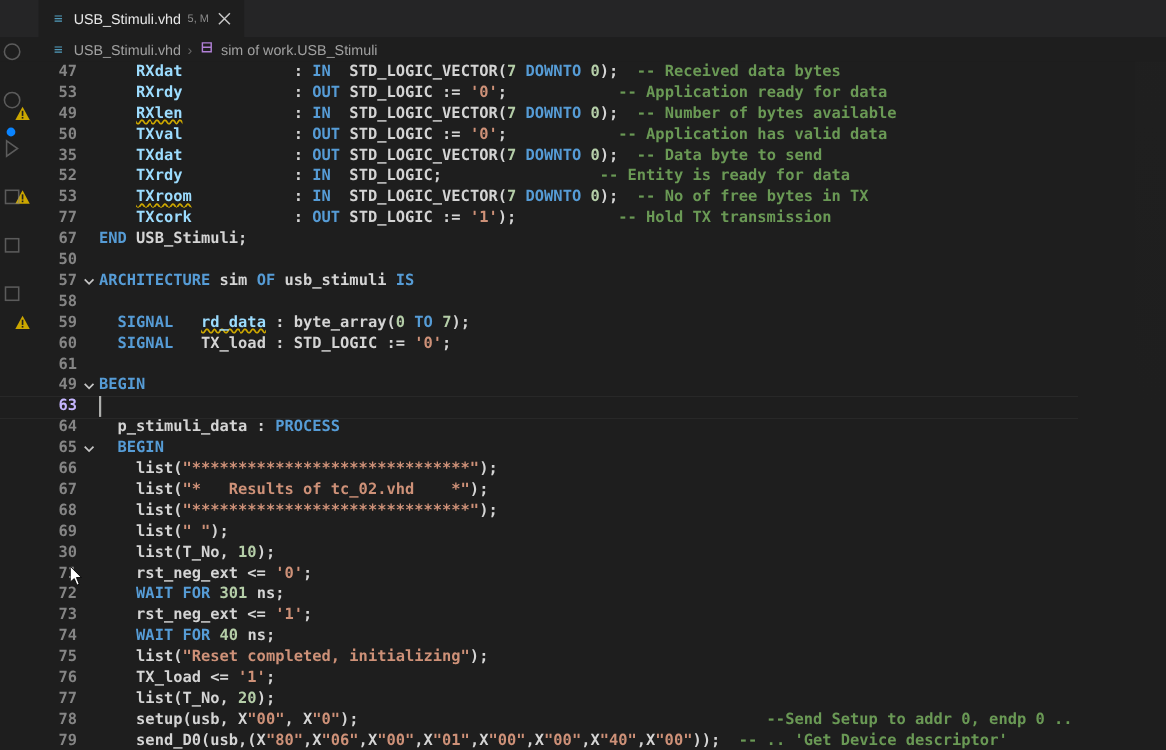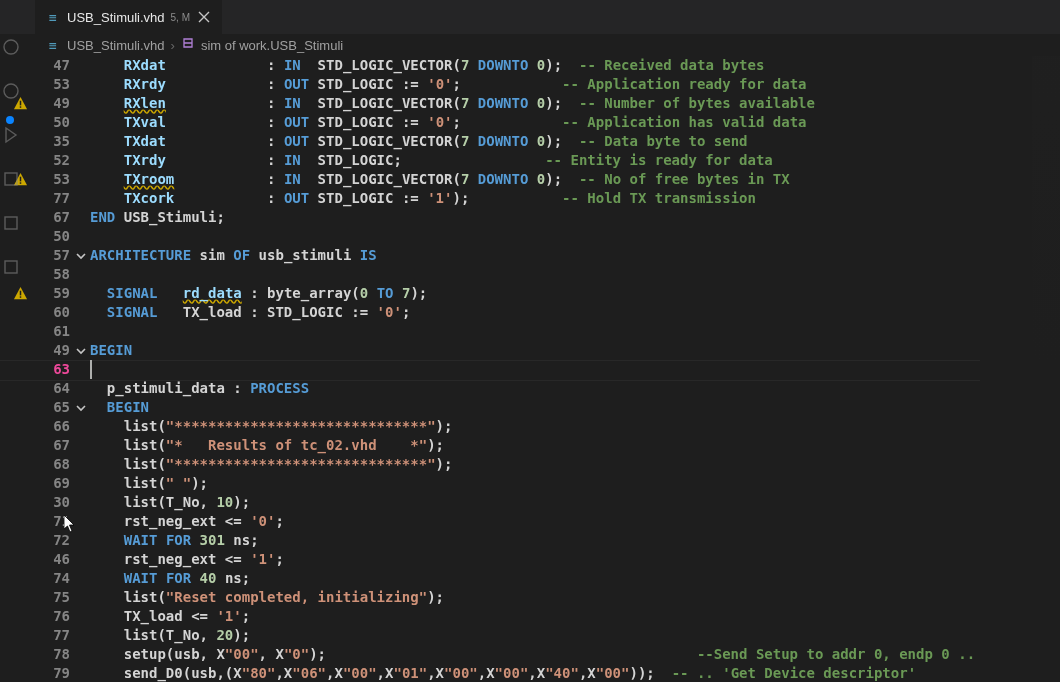--- a/index.html
+++ b/index.html
@@ -238,31 +238,31 @@
       <div class="row">53</div>
       <div class="row">77</div>
       <div class="row">67</div>
       <div class="row">50</div>
       <div class="row">57</div>
       <div class="row">58</div>
       <div class="row">59</div>
       <div class="row">60</div>
       <div class="row">61</div>
       <div class="row">49</div>
-      <div class="row" style="color: #ec4899;">63</div>
+      <div class="row" style="color: #c4b5fd;">63</div>
       <div class="row">64</div>
       <div class="row">65</div>
       <div class="row">66</div>
       <div class="row">67</div>
       <div class="row">68</div>
       <div class="row">69</div>
       <div class="row">30</div>
       <div class="row">71</div>
       <div class="row">72</div>
-      <div class="row">46</div>
+      <div class="row">73</div>
       <div class="row">74</div>
       <div class="row">75</div>
       <div class="row">76</div>
       <div class="row">77</div>
       <div class="row">78</div>
       <div class="row">79</div>
     </div>
   <div class="fold-col" id="fold">
       <div class="row"></div>
       <div class="row"></div>

